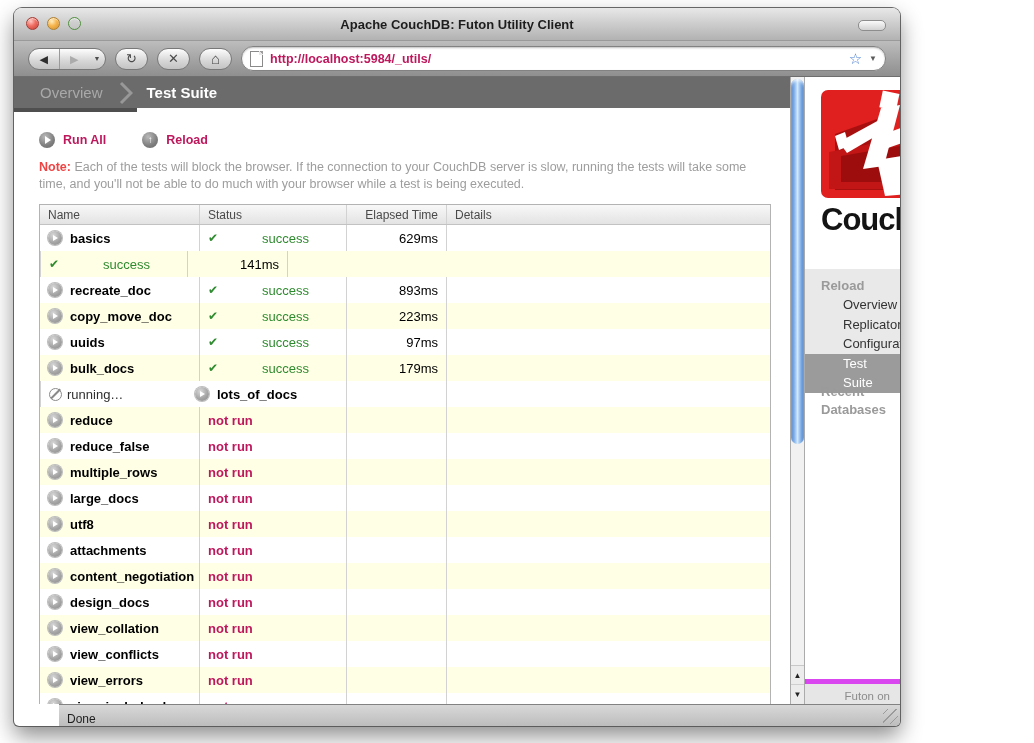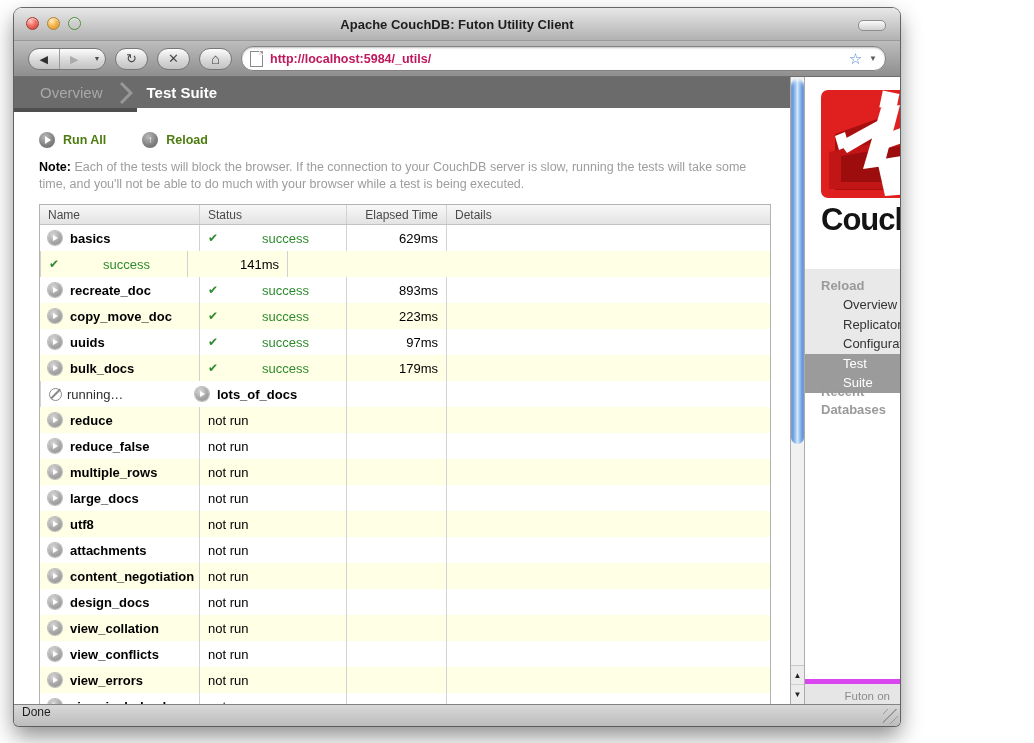--- a/index.html
+++ b/index.html
@@ -46,29 +46,29 @@
   
   .crumbbar{height:31px;background:#6b6b6b;display:flex;align-items:center;position:relative;}
   .crumb-strip{position:absolute;left:0;top:31px;width:123px;height:4px;background:#4f4f4f;}
   .crumb-parent{margin-left:26px;font-size:15px;color:#a9a9a9;}
   .crumb-sep{margin:0 14px 0 16px;display:flex;align-items:center;}
   .crumb-current{font-size:15px;font-weight:bold;color:#fff;}
   .page{padding-left:25px;}
   
   .actions{margin-top:24px;display:flex;gap:36px;align-items:center;}
   .actionbtn{display:flex;align-items:center;gap:8px;cursor:default;}
-  .actionbtn .lbl{font-size:12.5px;font-weight:bold;color:#4d7c0f;}
+  .actionbtn .lbl{font-size:12.5px;font-weight:bold;color:#be185d;}
   .circle-ic{width:16px;height:16px;border-radius:50%;flex:0 0 16px;
              background:radial-gradient(circle at 38% 30%,#b9b9b9,#7e7e7e 60%,#686868);
              display:flex;align-items:center;justify-content:center;}
   .circle-ic .tri{width:0;height:0;border-left:6px solid #fff;border-top:4px solid transparent;border-bottom:4px solid transparent;margin-left:2px;}
   .circle-ic .up{color:#fff;font-size:10px;font-weight:bold;line-height:10px;}
   
   .note{margin-top:11px;width:714px;font-size:12.5px;line-height:17px;color:#9d9d9d;}
-  .note b{font-weight:bold;color:#000000;}
+  .note b{font-weight:bold;color:#ef4444;}
   
   .ttable{margin-top:11px;width:732px;border:1px solid #b3b3b3;box-sizing:border-box;}
   .thead{display:flex;height:19px;background:linear-gradient(#f8f8f8,#e3e3e3);
          border-bottom:1px solid #c2c2c2;font-size:12px;color:#4a4a4a;}
   .tcell{box-sizing:border-box;display:flex;align-items:center;padding:0 8px;}
   .c-name{width:159px;}
   .c-status{width:147px;border-left:1px solid #d2d2d2;}
   .c-elapsed{width:100px;border-left:1px solid #d2d2d2;justify-content:flex-end;}
   .c-details{flex:1;border-left:1px solid #d2d2d2;}
   .trow{display:flex;height:26px;font-size:13px;background:#fff;}
@@ -76,21 +76,21 @@
   .testname{font-weight:bold;color:#000;margin-left:8px;}
   .playsm{width:14px;height:14px;border-radius:50%;flex:0 0 14px;
           background:radial-gradient(circle at 38% 30%,#d8d8d8,#a2a2a2 60%,#8d8d8d);
           display:flex;align-items:center;justify-content:center;box-shadow:0 0 0 1px #bdbdbd;}
   .playsm .tri{width:0;height:0;border-left:5px solid #fff;border-top:3.5px solid transparent;border-bottom:3.5px solid transparent;margin-left:1px;}
   .st-success{color:#2f8b2f;margin-left:39px;}
   .st-check{color:#2f8b2f;font-size:12px;margin-right:5px;}
   .st-running{color:#2f2f2f;}
   .st-runicon{width:11px;height:11px;border-radius:50%;border:1.5px solid #8a8a8a;position:relative;margin-right:5px;flex:0 0 11px;box-sizing:content-box;}
   .st-runicon:after{content:"";position:absolute;left:-1px;top:4.5px;width:13px;height:1.5px;background:#8a8a8a;transform:rotate(-45deg);}
-  .st-notrun{color:#000000;}
+  .st-notrun{color:#be185d;font-weight:bold;}
   .elapsed{color:#000;}
   
   .scrollbar{width:15px;flex:0 0 15px;position:relative;background:#f1f1f1;
              border-left:1px solid #ababab;border-right:1px solid #ababab;box-sizing:border-box;}
   .sb-thumb{position:absolute;left:0px;right:0px;top:2px;height:365px;border-radius:7px;
             background:linear-gradient(90deg,#3f74c4,#82b2e9 25%,#d3e8fc 50%,#82b2e9 75%,#3a6fc0);
             box-shadow:inset 0 2px 3px rgba(255,255,255,.7);}
   .sb-btns{position:absolute;left:0;right:0;bottom:0;height:38px;background:#ececec;border-top:1px solid #c8c8c8;}
   .sb-btn{height:18px;display:flex;align-items:center;justify-content:center;font-size:8px;color:#222;}
   .sb-btn.up{border-bottom:1px solid #cfcfcf;}
@@ -101,21 +101,21 @@
   .logo-relax{font-size:16px;color:#df1e1e;letter-spacing:4px;text-align:right;padding-right:10px;margin-top:-4px;}
   .toolsblock{position:absolute;left:0;right:0;top:192px;background:#e9e9e9;padding-top:8px;}
   .sb-header{font-size:13px;font-weight:bold;color:#9a9a9a;padding-left:16px;line-height:18px;}
   .toolitem{font-size:13px;color:#333;padding-left:38px;line-height:19.5px;}
   .toolitem.sel{background:#9b9b9b;color:#fff;}
   .recent{position:absolute;left:0;right:0;top:306px;}
   .sb-footer{position:absolute;left:0;right:0;bottom:0;height:25px;background:#e6e6e6;border-top:5px solid #d946ef;
              font-size:11.5px;color:#8c8c8c;text-align:right;line-height:24px;padding-right:10px;box-sizing:border-box;}
   
   .statusbar{height:21px;flex:0 0 21px;background:linear-gradient(#d8d8d8,#bdbdbd);border-top:1px solid #828282;
-             position:relative;display:flex;align-items:flex-start;}
+             position:relative;display:flex;align-items:flex-end;margin-left:45px;}
   .statustext{font-size:12px;color:#1e1e1e;padding-left:8px;}
   .grip{position:absolute;right:2px;bottom:2px;width:15px;height:15px;
         background:repeating-linear-gradient(135deg,transparent 0 3px,#9a9a9a 3px 4px,transparent 4px 6px);}
 </style>
 </head>
 <body>
 
 <div class="stage">
   <div class="window">
 

